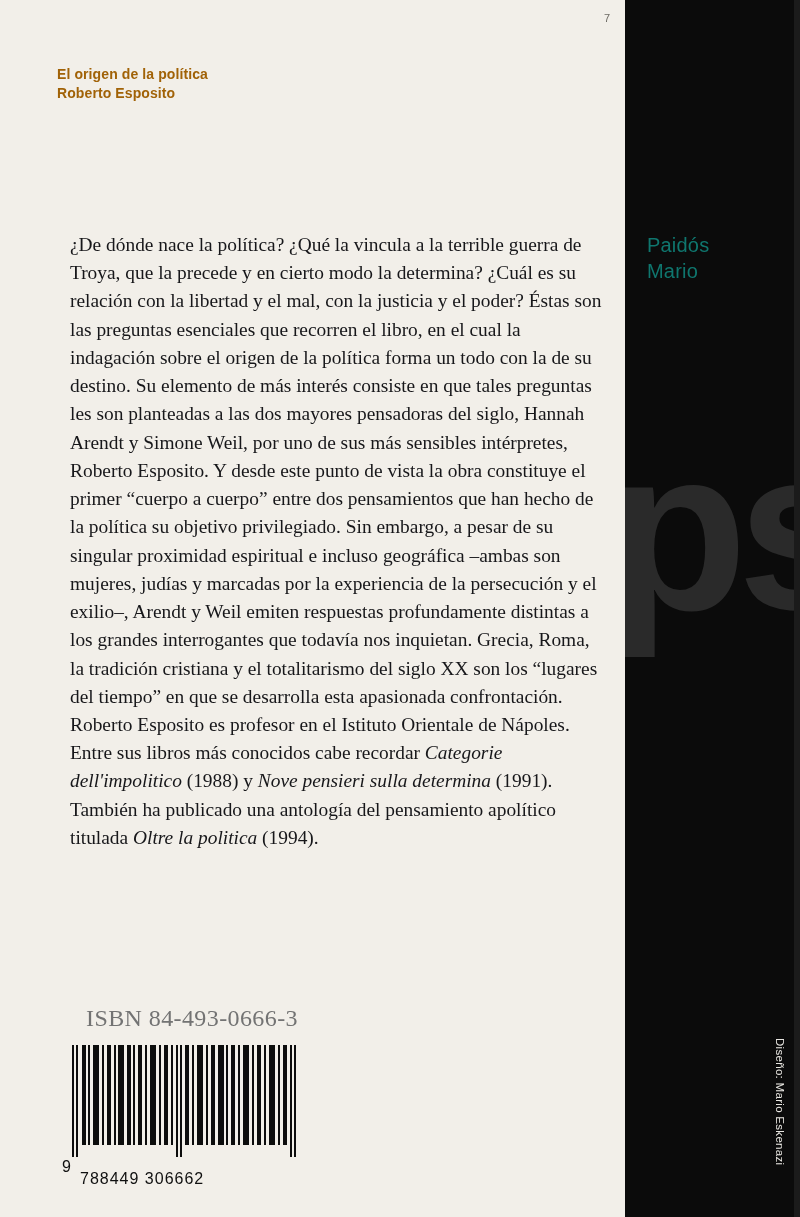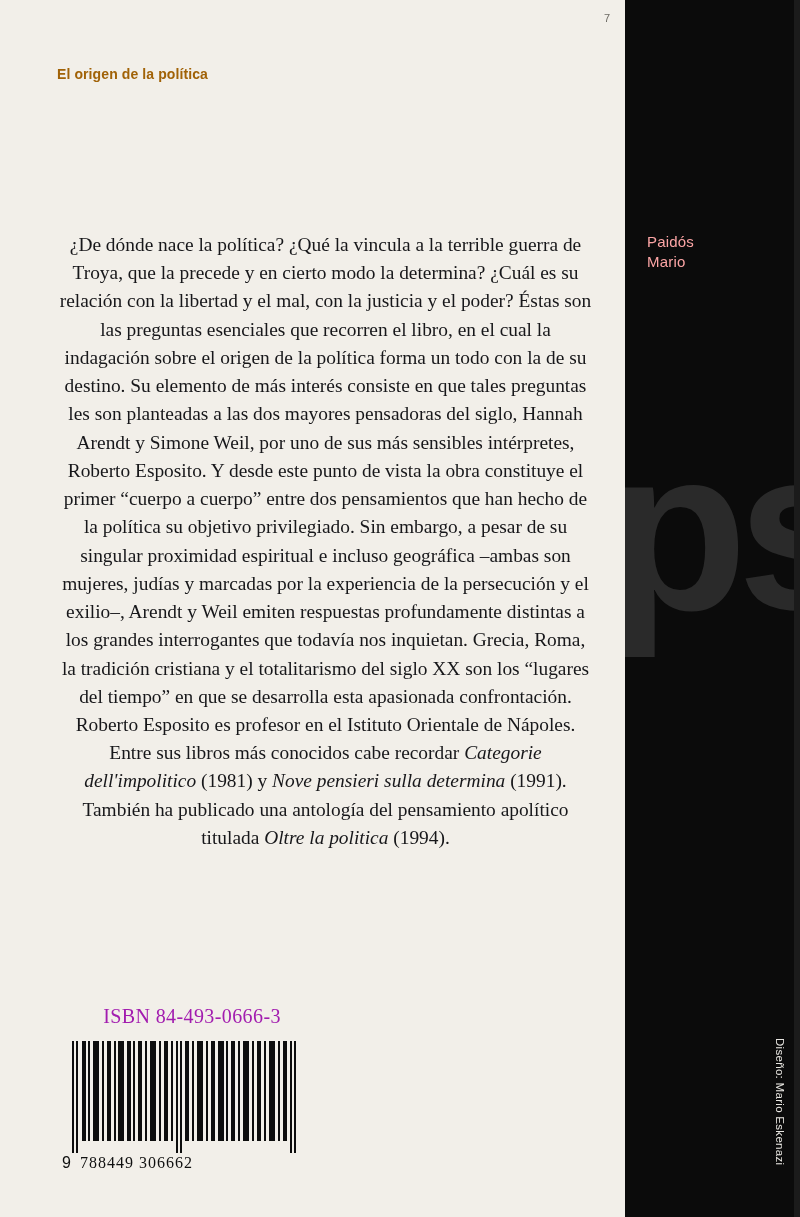--- a/index.html
+++ b/index.html
@@ -38,23 +38,23 @@
     font-size: 230px;
     line-height: 0.78;
     letter-spacing: -10px;
     color: #2a2a2a;
     user-select: none;
   }
   .band-imprint {
     position: absolute;
     left: 22px;
     top: 232px;
-    color: #fca5a5;
-    font-family: "Liberation Sans", sans-serif;
-    font-size: 15px;
+    color: #0f766e;
+    font-family: "Liberation Sans", sans-serif;
+    font-size: 20px;
     line-height: 1.32;
     letter-spacing: 0.2px;
   }
   .designer {
     position: absolute;
     right: 14px;
     bottom: 52px;
     color: #e8e6e1;
     font-family: "Liberation Sans", sans-serif;
     font-size: 11.5px;
@@ -85,48 +85,48 @@
     font-size: 14px;
     line-height: 1.33;
     color: #a16207;
     letter-spacing: 0.1px;
     margin-top: 24px;
   }
 
   
   .blurb {
     position: absolute;
-    left: 57px;
+    left: 70px;
     top: 231px;
     width: 537px;
     font-family: "Liberation Serif", serif;
     font-size: 19.4px;
     line-height: 1.455;
     color: #17171a;
-    text-align: center;
+    text-align: left;
   }
   .blurb p {
     margin: 0;
   }
   .blurb i {
     font-style: italic;
   }
 
   
   .isbn-area {
     position: absolute;
     left: 62px;
     top: 1005px;
     width: 260px;
   }
   .isbn-text {
     font-family: "Liberation Serif", serif;
-    font-size: 20px;
+    font-size: 24px;
     letter-spacing: 0.4px;
-    color: #a21caf;
+    color: #737373;
     text-align: center;
   }
   .barcode-wrap {
     position: relative;
     margin-top: 7px;
     width: 245px;
     height: 132px;
     background: #f2efe9;
   }
   .bars {
@@ -148,22 +148,21 @@
     color: #101010;
   }
   .barcode-digits .lead {
     position: absolute;
     left: 0px;
     top: 0;
   }
   .barcode-digits .main {
     position: absolute;
     left: 18px;
-    top: 0;
-    font-family: Liberation Serif, serif;
+    top: 12px;
   }
 
   
   .addon {
     position: absolute;
     left: 250px;
     top: 1028px;
     width: 88px;
   }
   .addon-digits {
@@ -204,25 +203,26 @@
     <div class="band-imprint">
       <div>Paidós</div>
       <div>Mario</div>
     </div>
     <div class="designer">Diseño: Mario Eskenazi</div>
   </div>
   <div class="edge-strip"></div>
 
   <div class="title-block">
     <div>El origen de la política</div>
+    <div>Roberto Esposito</div>
   </div>
 
   <div class="blurb">
     <p>¿De dónde nace la política? ¿Qué la vincula a la terrible guerra de Troya, que la precede y en cierto modo la determina? ¿Cuál es su relación con la libertad y el mal, con la justicia y el poder? Éstas son las preguntas esenciales que recorren el libro, en el cual la indagación sobre el origen de la política forma un todo con la de su destino. Su elemento de más interés consiste en que tales preguntas les son planteadas a las dos mayores pensadoras del siglo, Hannah Arendt y Simone Weil, por uno de sus más sensibles intérpretes, Roberto Esposito. Y desde este punto de vista la obra constituye el primer “cuerpo a cuerpo” entre dos pensamientos que han hecho de la política su objetivo privilegiado. Sin embargo, a pesar de su singular proximidad espiritual e incluso geográfica –ambas son mujeres, judías y marcadas por la experiencia de la persecución  y el exilio–, Arendt y Weil emiten respuestas profundamente distintas a los grandes interrogantes que todavía nos inquietan. Grecia, Roma, la tradición cristiana y el totalitarismo del siglo XX son los “lugares del tiempo” en que se desarrolla esta apasionada confrontación.</p>
-    <p><span>Roberto Esposito es profesor en el Istituto Orientale de Nápoles. Entre sus libros más conocidos cabe recordar </span><i>Categorie dell'impolitico</i><span> (1981) y </span><i>Nove pensieri sulla determina</i><span> (1991). También ha publicado una antología del pensamiento apolítico titulada </span><i>Oltre la politica</i><span> (1994).</span></p>
+    <p><span>Roberto Esposito es profesor en el Istituto Orientale de Nápoles. Entre sus libros más conocidos cabe recordar </span><i>Categorie dell'impolitico</i><span> (1988) y </span><i>Nove pensieri sulla determina</i><span> (1991). También ha publicado una antología del pensamiento apolítico titulada </span><i>Oltre la politica</i><span> (1994).</span></p>
   </div>
 
   <div class="isbn-area">
     <div class="isbn-text">ISBN 84-493-0666-3</div>
     <div class="barcode-wrap">
       <svg class="bars" viewBox="0 0 228 112" preserveAspectRatio="none">
         <g fill="#0d0d0d">
           <rect x="0" y="0" width="2" height="112"></rect>
           <rect x="4" y="0" width="2" height="112"></rect>
           <rect x="10" y="0" width="4" height="100"></rect>

